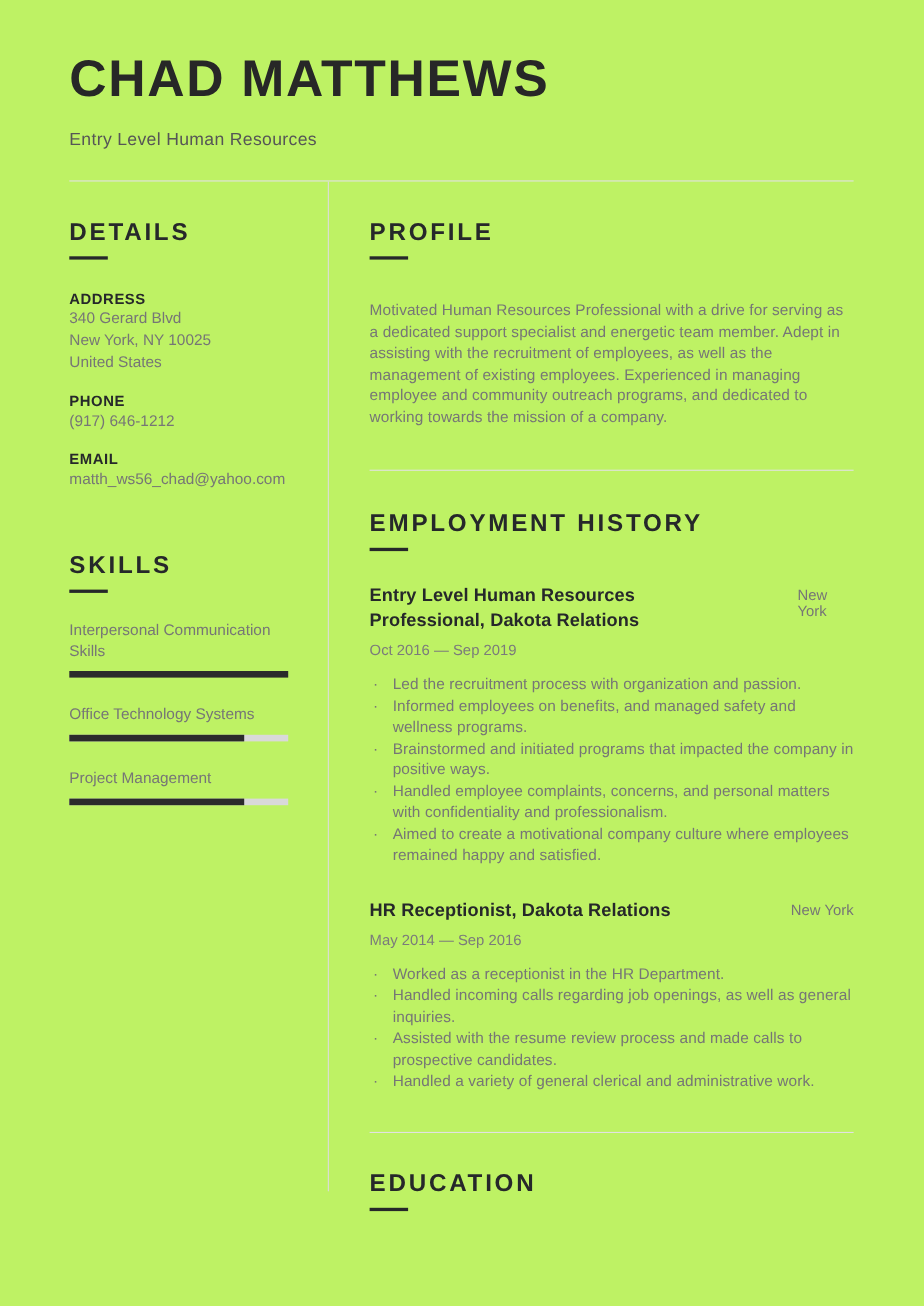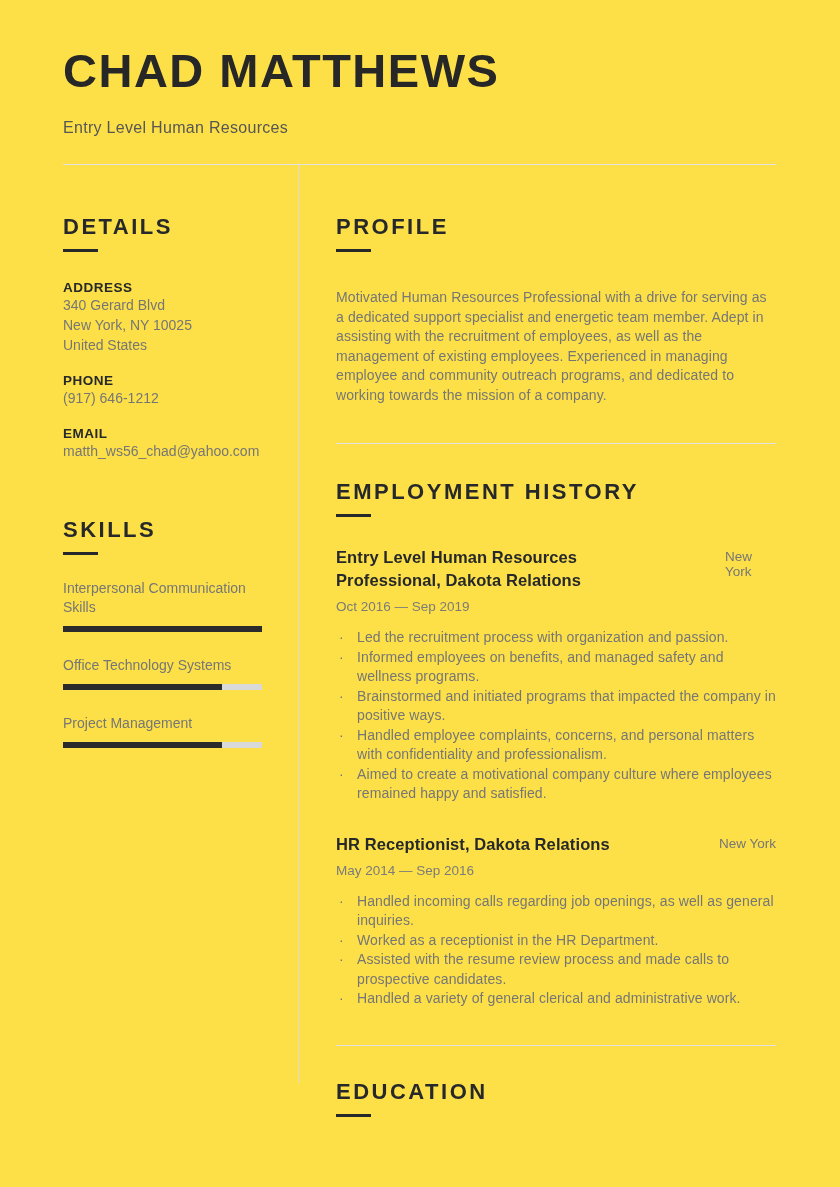--- a/index.html
+++ b/index.html
@@ -1,19 +1,19 @@
 <!DOCTYPE html>
 <html><head>
 <meta charset="utf-8">
 <style>
   * { margin: 0; padding: 0; box-sizing: border-box; }
   html, body { background: #ffffff; }
   body { font-family: "Liberation Sans", sans-serif; }
   .page {
-    width: 840px; height: 1187px; margin: 0 auto; background: #fde047;
+    width: 840px; height: 1187px; margin: 0 auto; background: #bef264;
     overflow: hidden; position: relative;
   }
   .inner { padding: 0 64px 0 63px; }
 
   
   .header { padding-top: 44px; }
   .name {
     font-size: 47px; font-weight: 700; color: #272727;
     letter-spacing: 1.5px; line-height: 54px; text-transform: uppercase;
   }
@@ -21,21 +21,21 @@
   .header-rule { margin-top: 27px; height: 1px; background: #e2e2e2; }
 
   
   .columns { display: flex; min-height: 918px; align-items: stretch; }
   .col-left { width: 235px; flex: none; padding-right: 36px; }
   .v-divider { width: 1px; flex: none; background: #dcdcdc; height: 918px; }
   .col-right { flex: 1; padding-left: 37px; }
 
   
   .section-heading {
-    margin-top: 48px; font-size: 22px; font-weight: 600; color: #26282a;
+    margin-top: 32px; font-size: 22px; font-weight: 600; color: #26282a;
     letter-spacing: 2.5px; line-height: 27px;
   }
   .heading-underline { margin-top: 9px; width: 35px; height: 3px; background: #26282a; }
 
   
   .sub-label {
     margin-top: 28px; font-size: 13.5px; font-weight: 700; color: #26282a;
     letter-spacing: 0.5px;
   }
   .sub-label + .detail-value, .sub-label + .detail-lines { margin-top: 0; }
@@ -162,22 +162,22 @@
           </ul>
         </div>
 
         <div class="job">
           <div class="job-head">
             <div class="job-title">HR Receptionist, Dakota Relations</div>
             <div class="job-loc">New York</div>
           </div>
           <div class="job-dates">May 2014 — Sep 2016</div>
           <ul class="job-bullets">
+            <li>Worked as a receptionist in the HR Department.</li>
             <li>Handled incoming calls regarding job openings, as well as general inquiries.</li>
-            <li>Worked as a receptionist in the HR Department.</li>
             <li>Assisted with the resume review process and made calls to prospective candidates.</li>
             <li>Handled a variety of general clerical and administrative work.</li>
           </ul>
         </div>
 
         <div class="section-rule rule-before-education"></div>
 
         <div class="section-heading education-heading">EDUCATION</div>
         <div class="heading-underline"></div>
 

